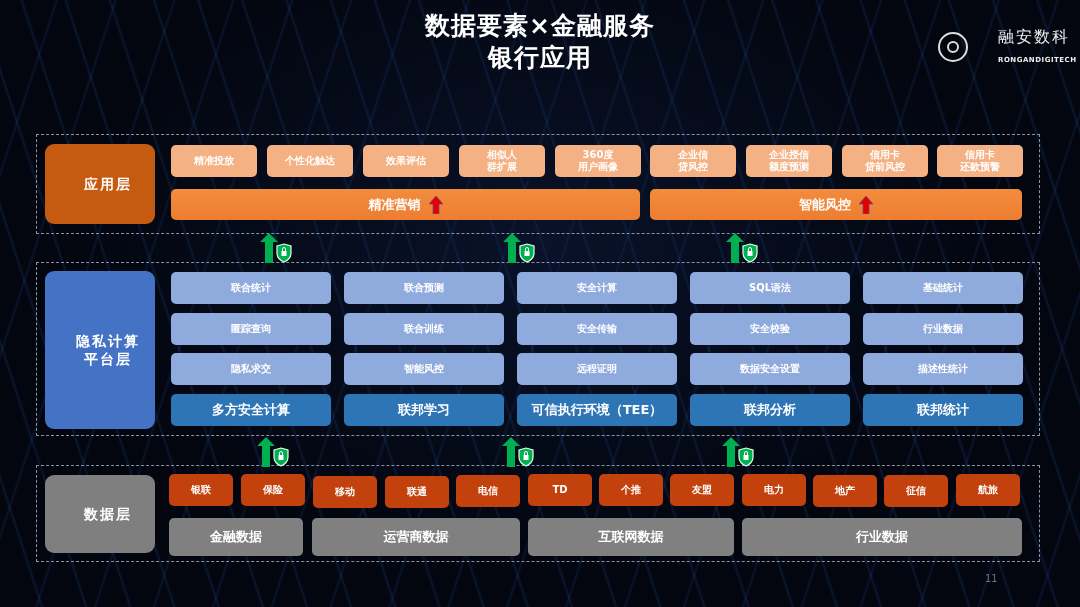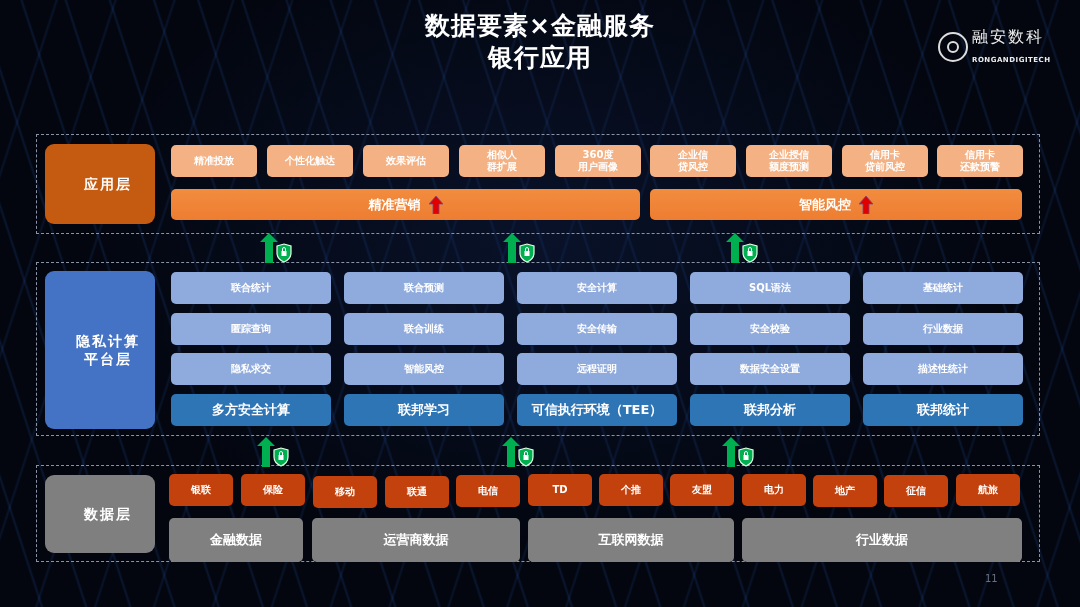--- a/index.html
+++ b/index.html
@@ -16,21 +16,21 @@
       radial-gradient(ellipse at 50% 40%, rgba(20,40,90,0.35) 0%, rgba(3,6,15,0) 60%),
       repeating-linear-gradient(72deg, rgba(40,90,180,0.0) 0px, rgba(40,90,180,0.0) 38px, rgba(40,100,200,0.18) 40px, rgba(40,90,180,0.0) 42px),
       repeating-linear-gradient(108deg, rgba(40,90,180,0.0) 0px, rgba(40,90,180,0.0) 52px, rgba(40,100,200,0.15) 54px, rgba(40,90,180,0.0) 56px),
       #03060f;
   }
   .title {
     position: absolute; left: 0; width: 1080px; top: 10px;
     text-align: center; font-weight: bold; font-size: 25px; line-height: 32px;
     letter-spacing: 1px; color: #fff;
   }
-  .logo { position: absolute; left: 938px; top: 28px; display: flex; align-items: center; }
+  .logo { position: absolute; left: 938px; top: 28px; display: flex; align-items: center; gap: 26px; }
   .logo-mark {
     width: 30px; height: 30px; border: 2px solid #ddd; border-radius: 50%;
     display: flex; align-items: center; justify-content: center; margin-right: 4px;
   }
   .logo-mark span { width: 12px; height: 12px; border: 2px solid #ddd; border-radius: 50%; display: block; }
   .logo-text { display: flex; flex-direction: column; }
   .logo-cn { font-family: "DejaVu Serif", serif; font-size: 16px; letter-spacing: 2px; color: #eee; line-height: 18px; }
   .logo-en { font-size: 7px; font-weight: bold; letter-spacing: 0.5px; color: #eee; line-height: 10px; margin-top: 9px; }
 
   .layer { position: absolute; left: 36px; width: 1004px; border: 1px dashed #8a93a6; }
@@ -59,21 +59,21 @@
   .red-arrow { margin-left: 8px; display: inline-block; width: 14px; height: 18px; }
 
   .priv-chip { height: 32px; width: 160px; background: #8faadc; font-size: 10px; }
   .priv-main {
     position: absolute; height: 32px; width: 160px; border-radius: 5px; background: #2e75b6;
     display: flex; align-items: center; justify-content: center; font-weight: bold; font-size: 13px; color: #fff;
   }
 
   .data-chip { top: 474px; height: 32px; width: 64px; background: #c2410c; font-size: 10px; }
   .data-main {
-    position: absolute; top: 518px; height: 44px; border-radius: 5px; background: #808080;
+    position: absolute; top: 518px; height: 38px; border-radius: 5px; background: #808080;
     display: flex; align-items: center; justify-content: center; font-weight: bold; font-size: 13px; color: #fff;
   }
 
   .conn { position: absolute; width: 34px; height: 30px; }
 
   .page-num { position: absolute; left: 985px; top: 573px; font-size: 10px; color: #6b7080; }
 </style>
 </head>
 <body>
 

